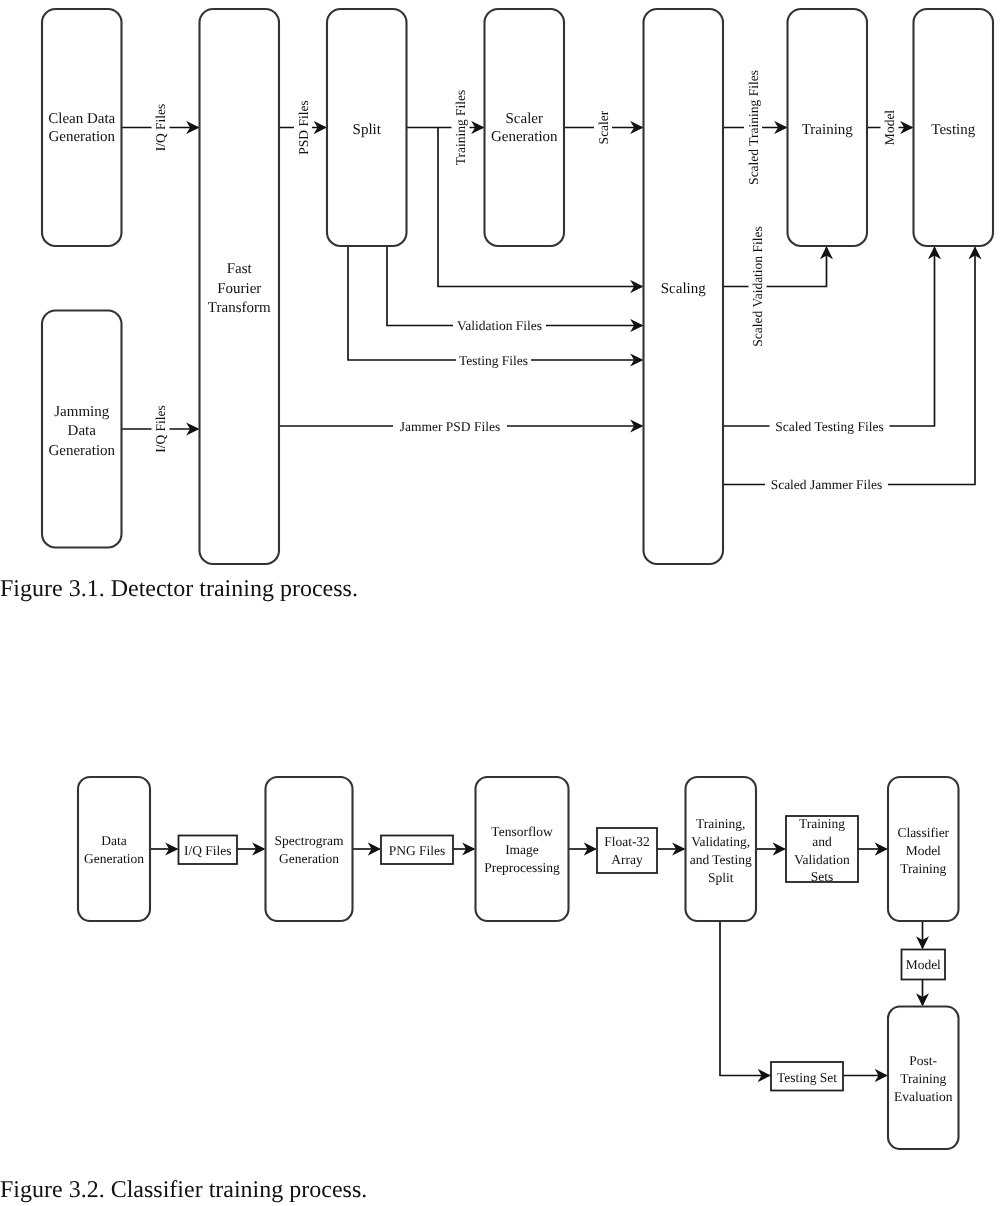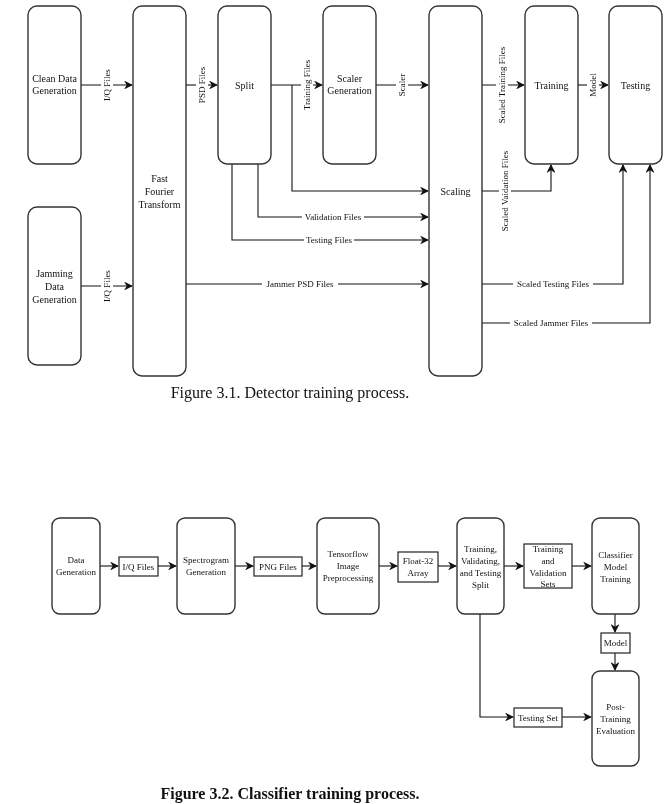--- a/index.html
+++ b/index.html
@@ -6,21 +6,21 @@
     body { width: 672px; height: 804px; position: relative; overflow: hidden;
            font-family: "Liberation Serif", "DejaVu Serif", serif; color: #111; }
     svg { position: absolute; left: 0; top: 0; }
     .box { fill: #fff; stroke: #222; stroke-width: 1.2; }
     .rbox { fill: #fff; stroke: #333; stroke-width: 1.4; }
     .line { fill: none; stroke: #111; stroke-width: 1.1; }
     .lbl { font-family: "Liberation Serif", "DejaVu Serif", serif; font-size: 10px; fill: #111; }
     .lblsm { font-family: "Liberation Serif", "DejaVu Serif", serif; font-size: 9px; fill: #111; }
     .edge { font-family: "Liberation Serif", "DejaVu Serif", serif; font-size: 9px; fill: #111; }
     .edgebg { fill: #fff; }
-    .caption { position: absolute; left: 0; width: 580px; text-align: center;
+    .caption { position: absolute; left: 0; width: 580px; 
                font-family: "Liberation Serif", "DejaVu Serif", serif; font-size: 16px; color: #111; }
   </style>
 </head>
 <body>
 
 <svg width="672" height="804" viewBox="0 0 672 804">
   <defs>
     <marker id="arr" viewBox="0 0 10 10" refX="9" refY="5" markerWidth="8" markerHeight="8" orient="auto-start-reverse">
       <path d="M0,0 L10,5 L0,10 L3,5 z" fill="#111"></path>
     </marker>
@@ -189,13 +189,13 @@
       <text class="lblsm" text-anchor="middle" x="615.5" y="646">Model</text>
     </g>
     <g>
       <rect class="box" x="514" y="708" width="48" height="19"></rect>
       <text class="lblsm" text-anchor="middle" x="538" y="721">Testing Set</text>
     </g>
   </g>
 </svg>
 
 <div class="caption" style="top:384px;">Figure 3.1. Detector training process.</div>
-<div class="caption" style="top:785px;font-weight:bold;">Figure 3.2. Classifier training process.</div>
+<div class="caption" style="top:785px;">Figure 3.2. Classifier training process.</div>
 
 </body></html>

